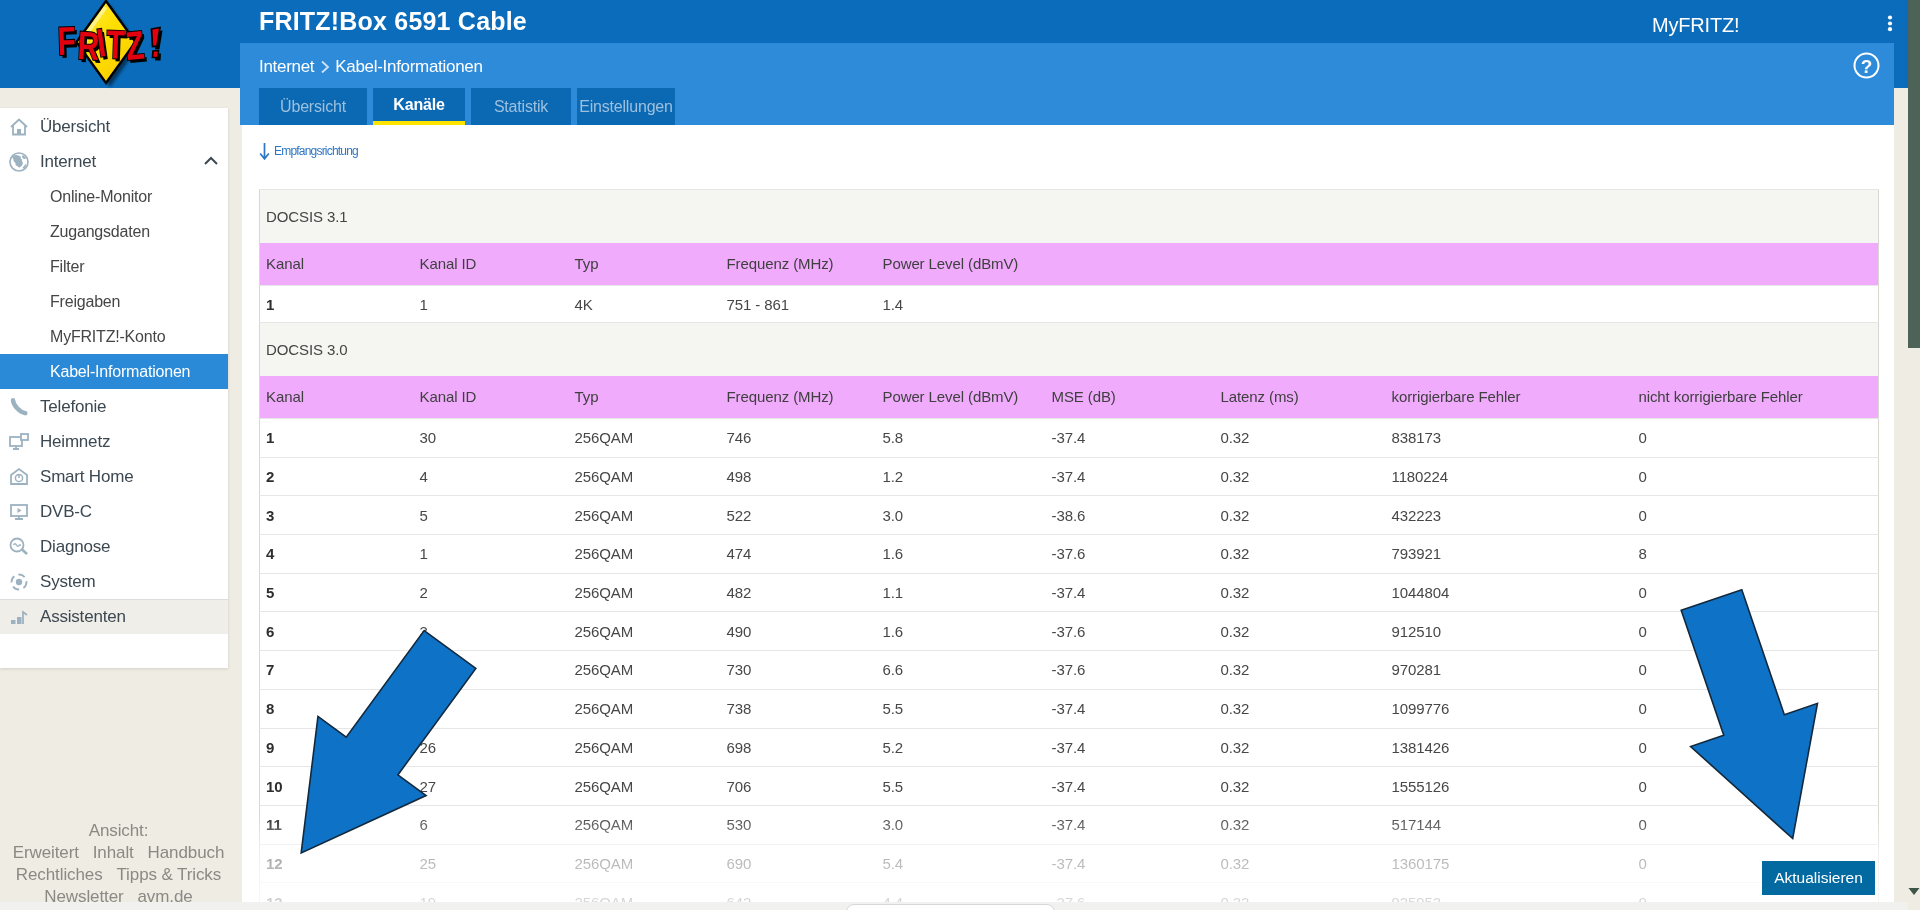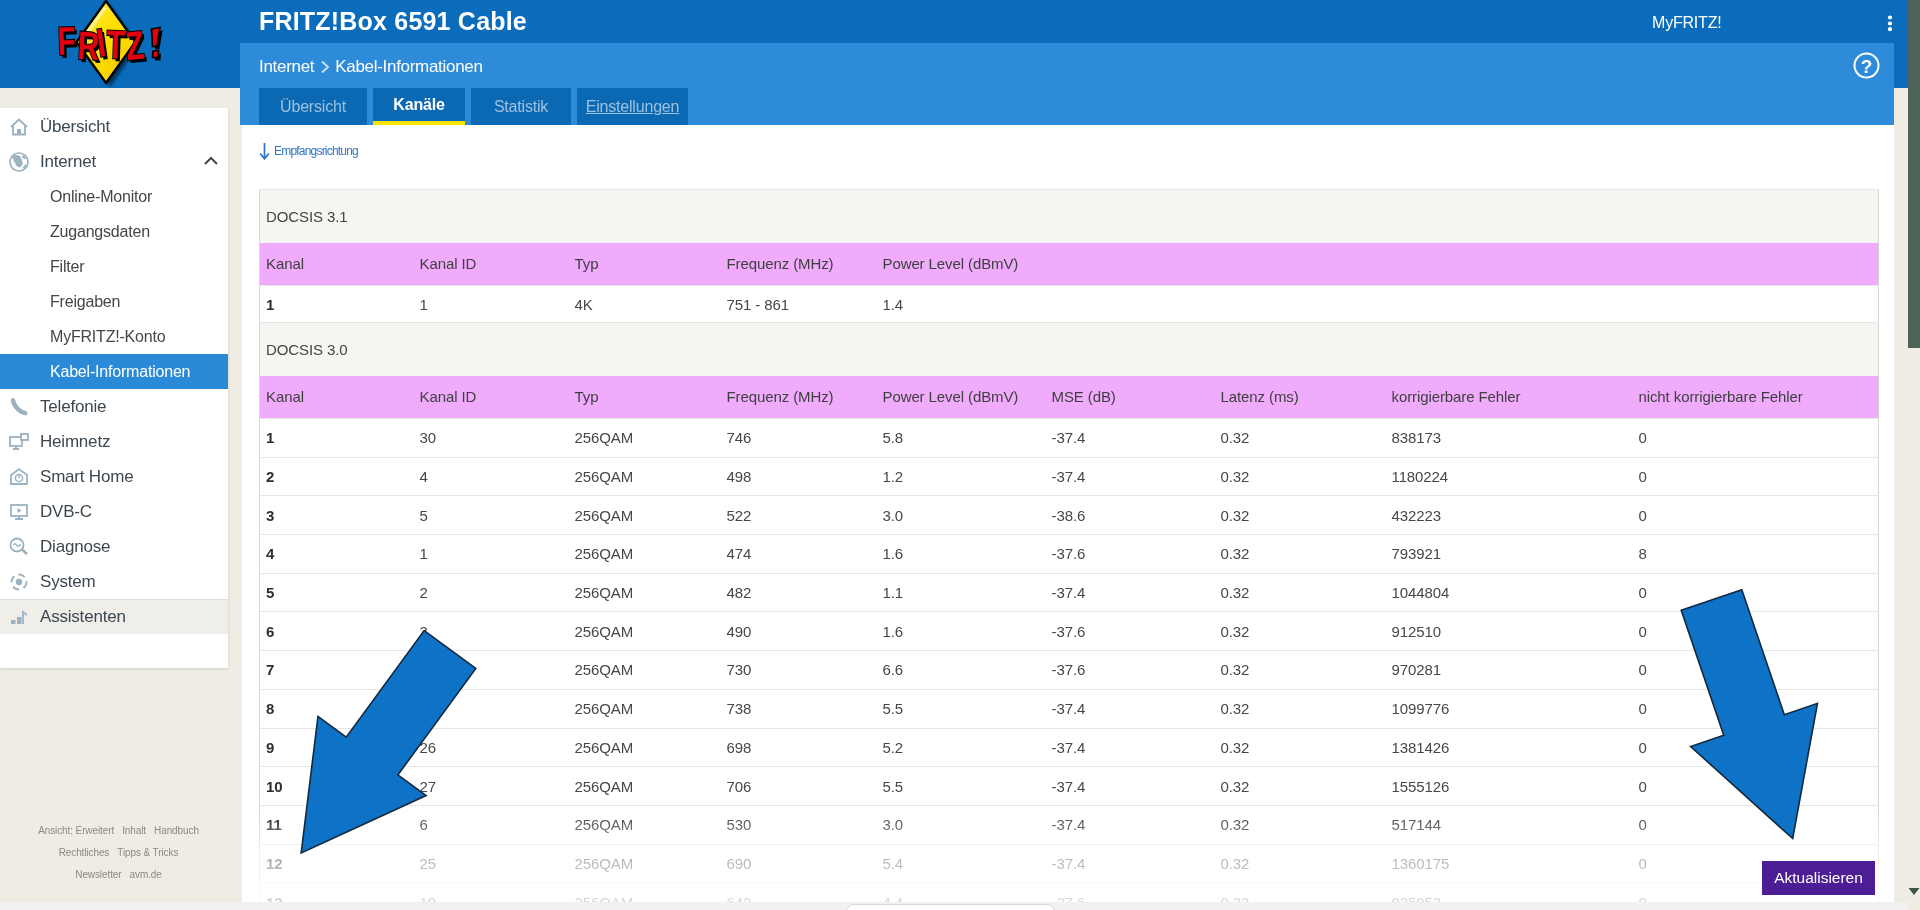--- a/index.html
+++ b/index.html
@@ -4,42 +4,42 @@
 <style>
   * { margin:0; padding:0; box-sizing:border-box; }
   html,body { width:1920px; height:910px; overflow:hidden; background:#efece3;
     font-family:"Liberation Sans", sans-serif; }
   .abs { position:absolute; }
 
   
   #hdr-dark { left:0; top:0; width:1908px; height:88px; background:#0a6cba; }
   #hdr-light { left:240px; top:43px; width:1654px; height:82px; background:#2e8bda; }
   #title { left:259px; top:7px; color:#fff; font-size:25px; font-weight:bold; letter-spacing:0.2px; }
-  #myfritz { left:1652px; top:14px; color:#fff; font-size:16px; letter-spacing:-0.2px; }
+  #myfritz { left:1652px; top:14px; color:#fff; font-size:20px; letter-spacing:-0.2px; }
   #crumb { left:259px; top:57px; color:#fff; font-size:17px; letter-spacing:-0.3px; display:flex; align-items:center; }
 
   
   .tab { position:absolute; top:88px; height:37px; background:#0b68b3; color:#a7c7e3;
     font-size:16px; text-align:center; line-height:37px; letter-spacing:-0.2px;}
   .tab { color:#9cc0de; }
   .tab.active { color:#fff; font-weight:bold; border-bottom:4px solid #ffe400; line-height:33px; }
 
   
   #menu { left:0; top:108px; width:228px; height:560px; background:#fff;
     box-shadow:0 1px 3px rgba(0,0,0,0.12); }
   .mi { position:relative; height:35px; display:flex; align-items:center;
     color:#3c4852; font-size:17px; letter-spacing:-0.2px;}
   .mi .ico { position:absolute; left:8px; width:22px; height:22px; }
   .mi .lbl { margin-left:40px; }
   .mi.sub .lbl { margin-left:50px; font-size:16px; color:#464646; }
   .mi.sel { background:#2b8ad8; }
   .mi.sel .lbl { color:#fff; }
   .mi.assist { background:#f0eee8; border-top:1px solid #ddd; }
 
-  #footer { left:0; top:820px; width:237px; color:#8a8984; font-size:10px;
+  #footer { left:0; top:820px; width:237px; color:#8a8984; font-size:17px;
     text-align:center; line-height:22px; letter-spacing:-0.1px;}
 
   
   #content { left:242px; top:125px; width:1652px; height:785px; background:#fff; }
   #hdg { left:259px; top:141px; color:#2d76c5; font-size:12px; letter-spacing:-0.8px; display:flex; align-items:center; height:20px; }
 
   table { border-collapse:collapse; table-layout:fixed; }
   #tbl { position:absolute; left:259px; top:189px; width:1619px;
     border:1px solid #d9d7d0; }
   #tbl td { font-size:15px; color:#474747; padding:0 0 0 6px; border-top:1px solid #e6e6e6;
@@ -49,21 +49,21 @@
   #tbl tr.d td { height:38.7px; }
   #tbl tr.d td.k { font-weight:bold; color:#2e2e2e; }
   #tbl tr.d31 td { height:37px; }
 
   
   #fade { left:242px; top:815px; width:1652px; height:87px;
     background:linear-gradient(to bottom, rgba(255,255,255,0) 0%, rgba(255,255,255,0.57) 41%, rgba(255,255,255,0.76) 87%, rgba(255,255,255,0.78) 100%); }
   #btm-bar { left:0; top:902px; width:1920px; height:8px; background:#f1f1f0; }
   #btm-box { left:846px; top:904px; width:209px; height:10px; background:#fff;
     border:1px solid #d8d8d8; border-radius:8px 8px 0 0; }
-  #btn { left:1762px; top:861px; width:113px; height:34px; background:#4c1d95; color:#fff;
+  #btn { left:1762px; top:861px; width:113px; height:34px; background:#0369a1; color:#fff;
     font-size:15.5px; text-align:center; line-height:34px; }
 
   
   #sbar { left:1908px; top:0; width:12px; height:910px; background:#efece3; }
   #sthumb { left:1908px; top:0; width:12px; height:348px; background:#4e6357; }
 
   #arrows, #logo { pointer-events:none; }
 </style>
 </head>
 <body>
@@ -80,21 +80,21 @@
       <path d="M2 1.5 L8 7 L2 12.5" fill="none" stroke="#cfe2f4" stroke-width="1.8"></path>
     </svg>Kabel-Informationen</div>
 <svg class="abs" style="left:1853px;top:52px" width="27" height="27" viewBox="0 0 27 27">
   <circle cx="13.5" cy="13.5" r="12" fill="none" stroke="#fff" stroke-width="2"></circle>
   <text x="13.5" y="20.5" font-size="19" font-weight="bold" fill="#fff" text-anchor="middle" font-family="Liberation Sans, sans-serif">?</text>
 </svg>
 
 <div class="tab" style="left:259px;width:108px;">Übersicht</div>
 <div class="tab active" style="left:373px;width:92px;">Kanäle</div>
 <div class="tab" style="left:471px;width:100px;">Statistik</div>
-<div class="tab" style="left:577px;width:111px;text-decoration:underline;">Einstellungen</div>
+<div class="tab" style="left:577px;width:98px;">Einstellungen</div>
 
 <svg id="logo" class="abs" style="left:0;top:0" width="240" height="92" viewBox="0 0 240 92">
   <defs>
     <linearGradient id="gy" x1="0" y1="0" x2="1" y2="1">
       <stop offset="0" stop-color="#ffee55"></stop>
         <stop offset="0.45" stop-color="#ffdf00"></stop>
         <stop offset="1" stop-color="#f5c800"></stop>
     </linearGradient>
     <filter id="blur1">
         <feGaussianBlur stdDeviation="1.4"></feGaussianBlur>

